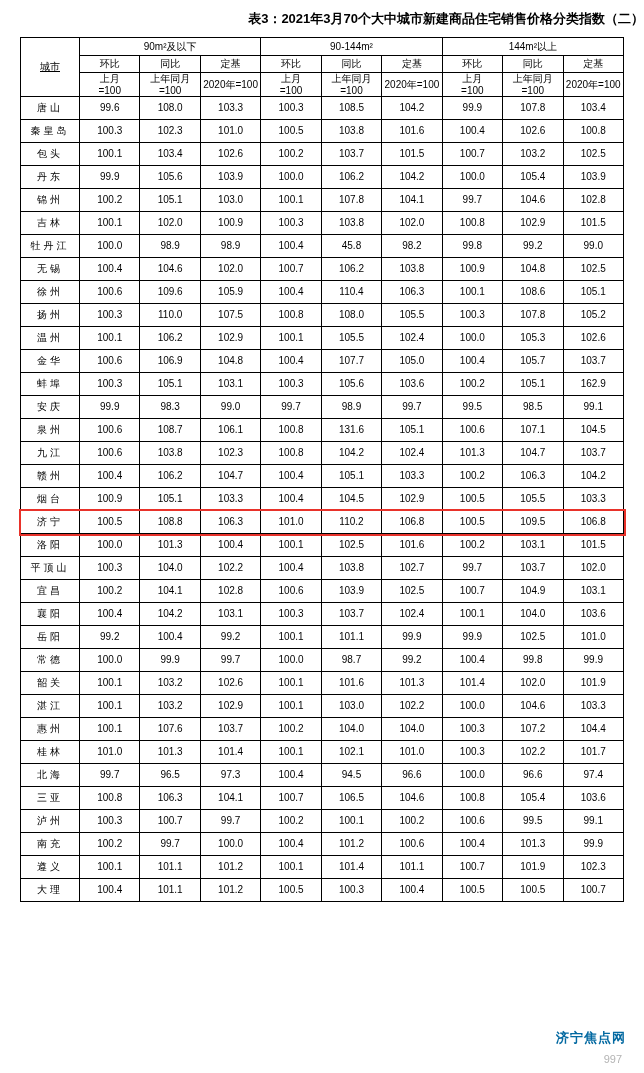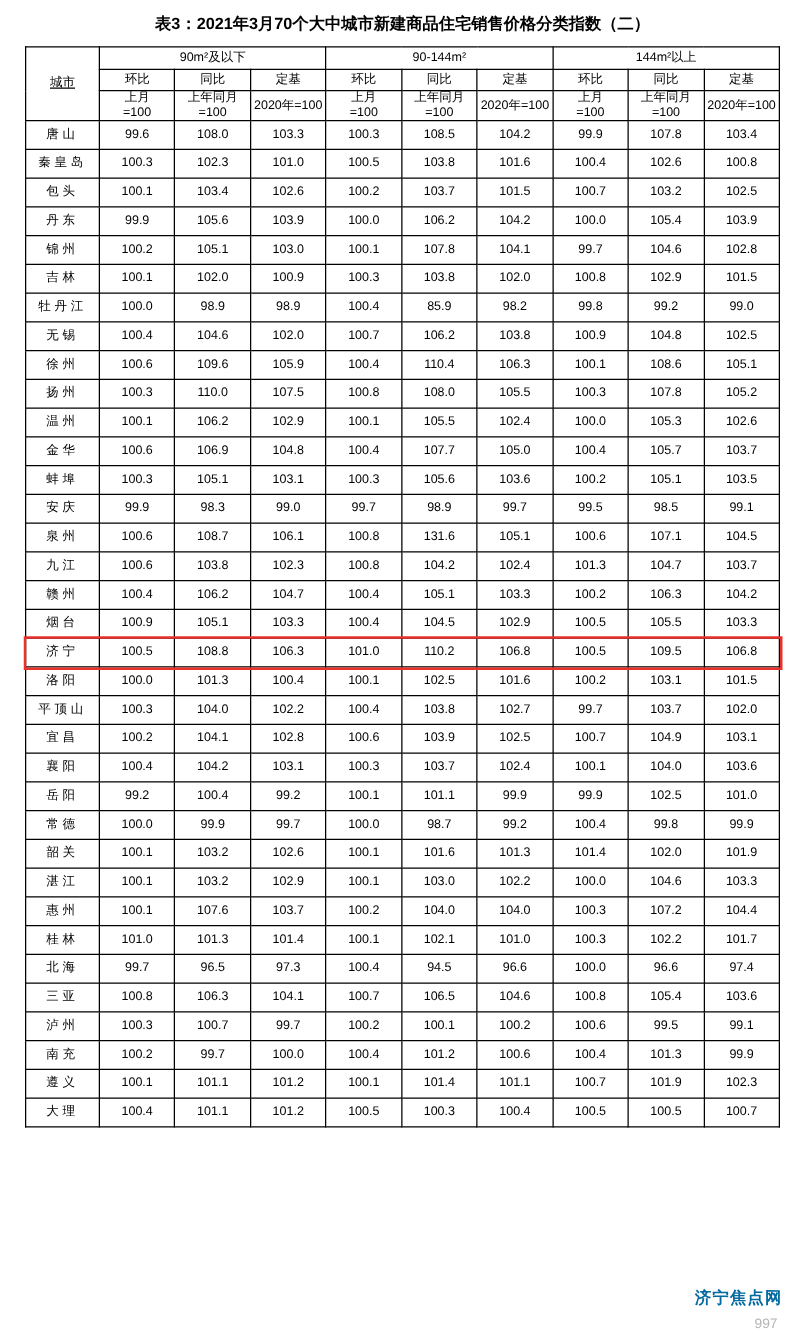--- a/index.html
+++ b/index.html
@@ -15,21 +15,21 @@
     position: relative;
     overflow: hidden;
   }
   .page {
     width: 644px;
     height: 1073px;
     position: relative;
     box-sizing: border-box;
   }
   .title {
-    text-align: center;
+    text-align: right;
     font-size: 13px;
     font-weight: bold;
     padding: 10px 0 9px 0;
     letter-spacing: 0px;
   }
   table.idx {
     border-collapse: collapse;
     width: 604px;
     margin: 0 auto;
     table-layout: fixed;
@@ -233,21 +233,21 @@
           <td>100.8</td>
           <td>102.9</td>
           <td>101.5</td>
         </tr>
         <tr class="datarow">
           <td class="city-cell">牡丹江</td>
           <td>100.0</td>
           <td>98.9</td>
           <td>98.9</td>
           <td>100.4</td>
-          <td>85.9</td>
+          <td>45.8</td>
           <td>98.2</td>
           <td>99.8</td>
           <td>99.2</td>
           <td>99.0</td>
         </tr>
         <tr class="datarow">
           <td class="city-cell">无锡</td>
           <td>100.4</td>
           <td>104.6</td>
           <td>102.0</td>
@@ -309,21 +309,21 @@
         <tr class="datarow">
           <td class="city-cell">蚌埠</td>
           <td>100.3</td>
           <td>105.1</td>
           <td>103.1</td>
           <td>100.3</td>
           <td>105.6</td>
           <td>103.6</td>
           <td>100.2</td>
           <td>105.1</td>
-          <td>103.5</td>
+          <td>162.9</td>
         </tr>
         <tr class="datarow">
           <td class="city-cell">安庆</td>
           <td>99.9</td>
           <td>98.3</td>
           <td>99.0</td>
           <td>99.7</td>
           <td>98.9</td>
           <td>99.7</td>
           <td>99.5</td>

